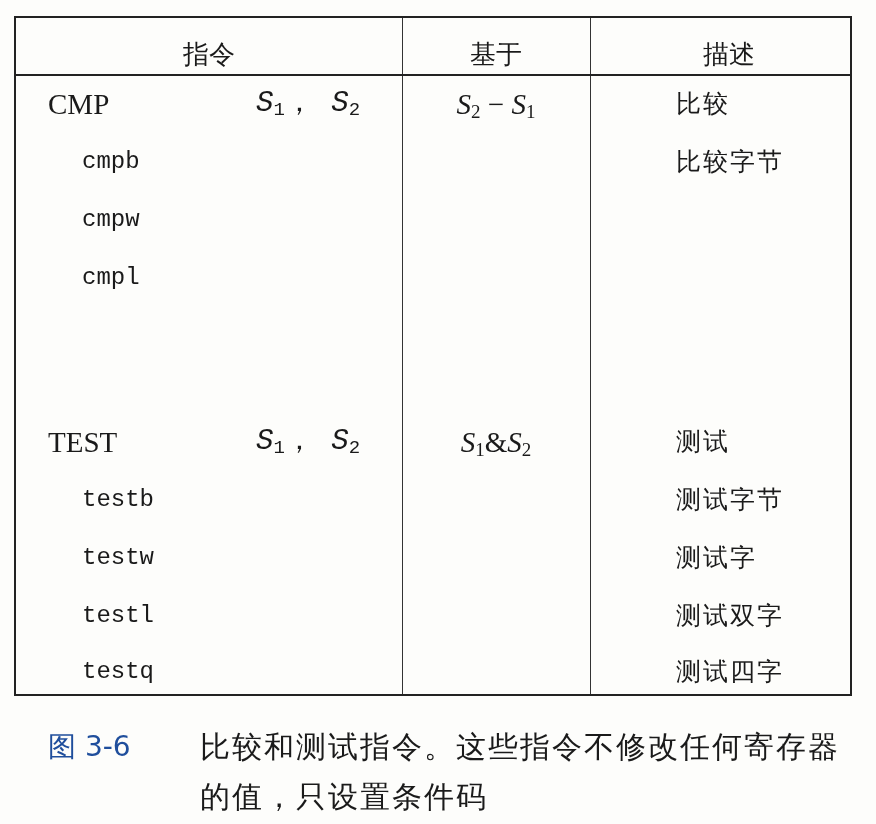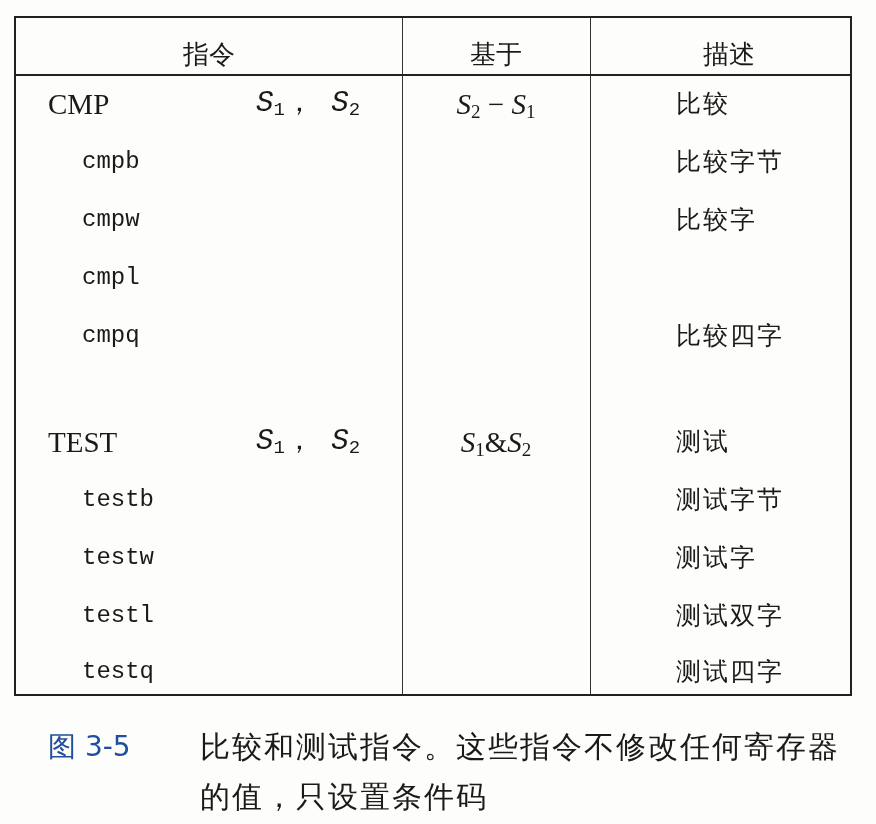--- a/index.html
+++ b/index.html
@@ -59,28 +59,23 @@
     <span class="cell operands"><span class="ital">S</span><span class="sub-s">1</span><span>，</span> <span class="ital">S</span><span class="sub-s">2</span></span>
     <span class="cell based"><span class="ital">S</span><span class="sub-s">2</span> <span>−</span> <span class="ital">S</span><span class="sub-s">1</span></span>
     <span class="cell desc">比较</span>
   </div>
   <div class="row" style="top:124px">
     <span class="cell sub-instr">cmpb</span>
     <span class="cell desc">比较字节</span>
   </div>
   <div class="row" style="top:182px">
     <span class="cell sub-instr">cmpw</span>
-    <span class="cell desc">比较字</span>
   </div>
   <div class="row" style="top:240px">
     <span class="cell sub-instr">cmpl</span>
-  </div>
-  <div class="row" style="top:298px">
-    <span class="cell sub-instr">cmpq</span>
-    <span class="cell desc">比较四字</span>
   </div>
 
   <div class="row" style="top:404px">
     <span class="cell main-instr">TEST</span>
     <span class="cell operands"><span class="ital">S</span><span class="sub-s">1</span><span>，</span> <span class="ital">S</span><span class="sub-s">2</span></span>
     <span class="cell based"><span class="ital">S</span><span class="sub-s">1</span><span>&amp;</span><span class="ital">S</span><span class="sub-s">2</span></span>
     <span class="cell desc">测试</span>
   </div>
   <div class="row" style="top:520px">
     <span class="cell sub-instr">testw</span>
@@ -94,15 +89,15 @@
     <span class="cell sub-instr">testl</span>
     <span class="cell desc">测试双字</span>
   </div>
   <div class="row" style="top:634px">
     <span class="cell sub-instr">testq</span>
     <span class="cell desc">测试四字</span>
   </div>
 </div>
 
 <div class="caption">
-  <span class="cap-label">图 3-5</span>
+  <span class="cap-label">图 3-6</span>
   <span class="cap-text">比较和测试指令。这些指令不修改任何寄存器的值，只设置条件码</span>
 </div>
 
 </body></html>

